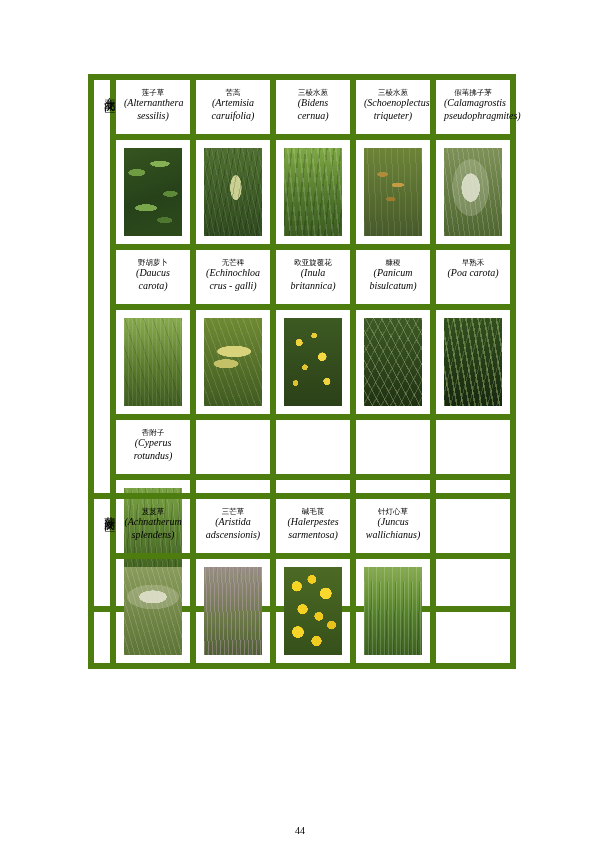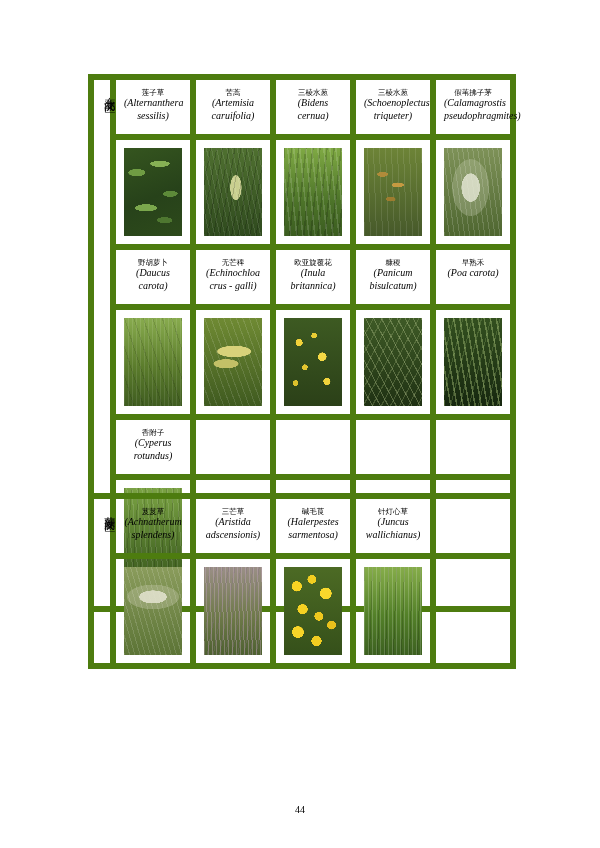--- a/index.html
+++ b/index.html
@@ -214,21 +214,21 @@
       repeating-linear-gradient(90deg, rgba(255,255,255,0.18) 0 1px, rgba(0,0,0,0) 1px 4px),
       repeating-linear-gradient(92deg, rgba(0,0,0,0.14) 0 1px, rgba(0,0,0,0) 1px 8px),
       linear-gradient(180deg, #86ad4a 0%, #538029 55%, #3c6020 100%);
   }
 
   
   .pageno {
     position: absolute;
     left: 0;
     right: 0;
-    top: 804px;
+    top: 825px;
     text-align: center;
     font-size: 10px;
     font-family: "Liberation Serif", serif;
     color: #000;
   }
 </style>
 </head>
 <body>
 
 <div class="page">

